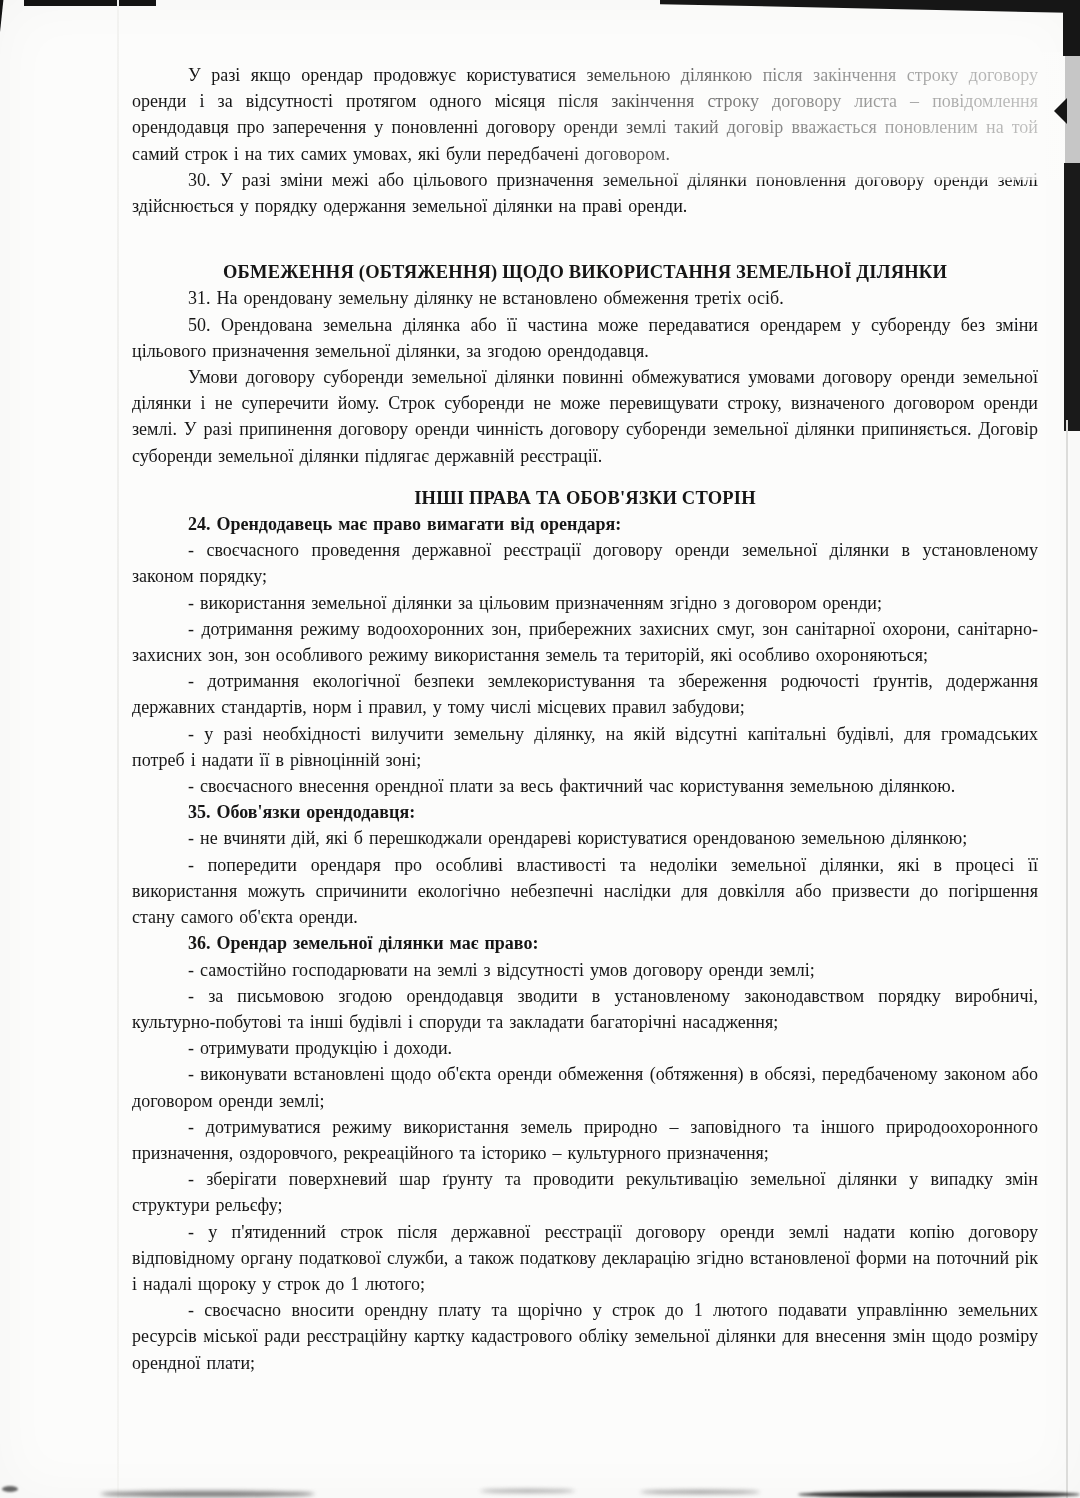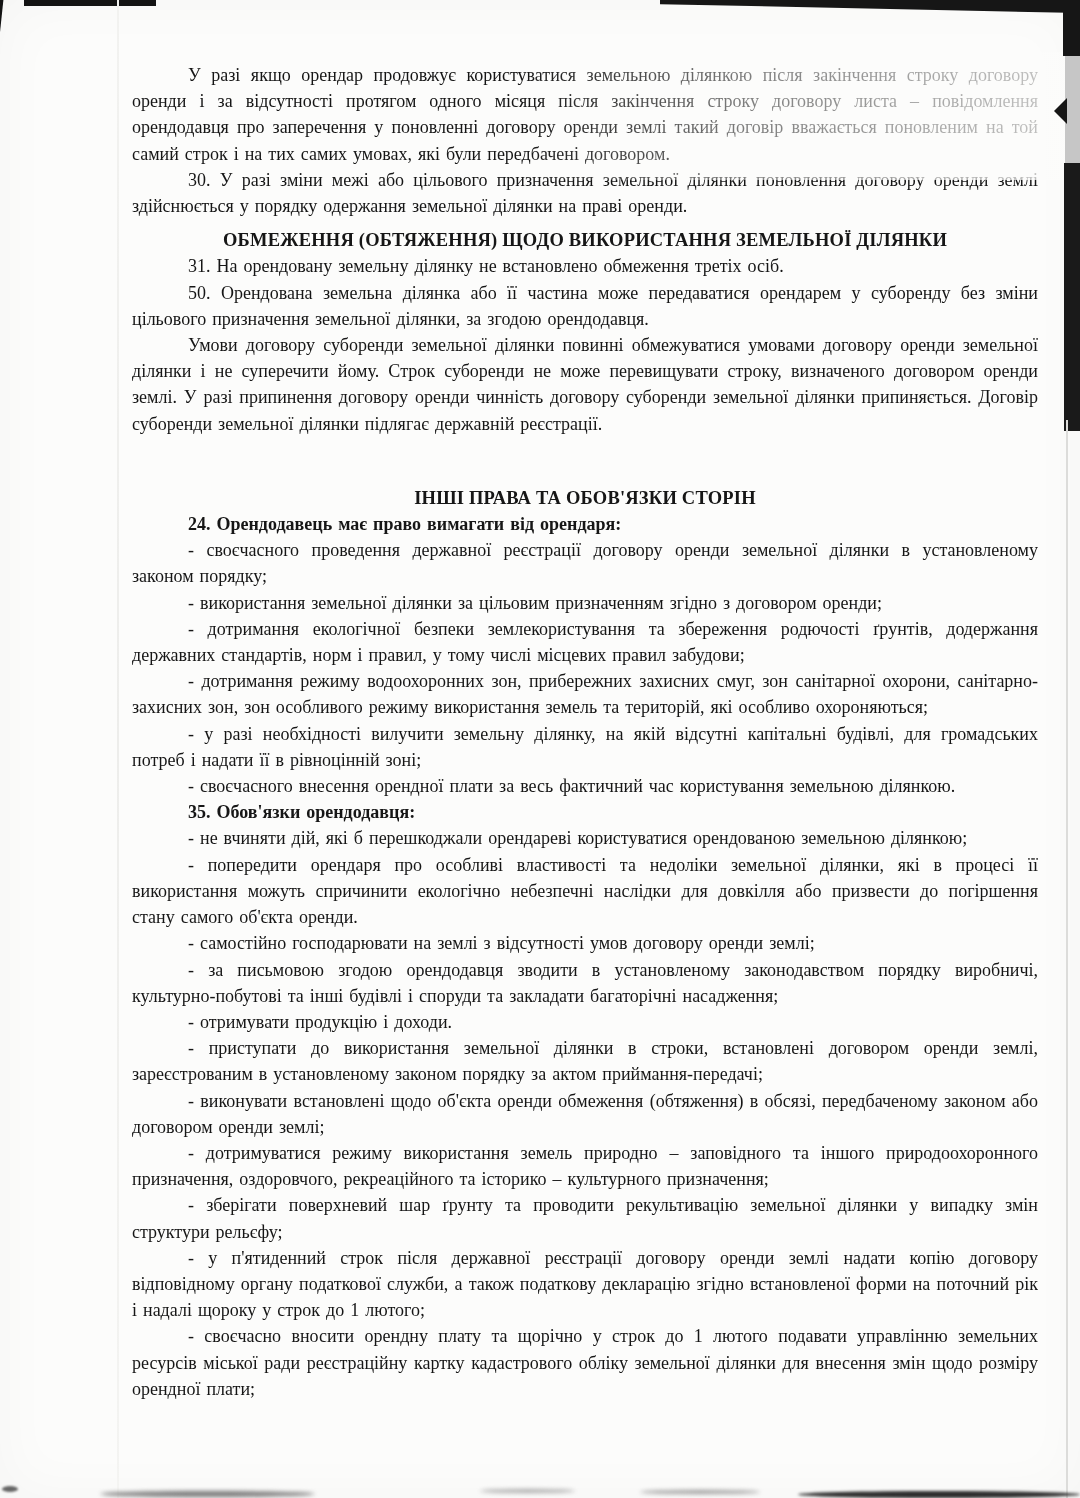--- a/index.html
+++ b/index.html
@@ -33,22 +33,22 @@
   }
   .bold { font-weight: bold; }
   .heading {
     margin: 0;
     text-align: center;
     text-indent: 0;
     font-weight: bold;
     font-size: 18.5px;
     letter-spacing: 0.2px;
   }
-  .gap-md { margin-top: 8px; }
-  .gap-lg { margin-top: 48px; }
+  .gap-md { margin-top: 40px; }
+  .gap-lg { margin-top: 16px; }
 
   
   .fade-overlay {
     position: absolute;
     left: 520px;
     top: 52px;
     width: 560px;
     height: 128px;
     pointer-events: none;
     background: linear-gradient(to right,
@@ -89,31 +89,31 @@
     <p class="para">У разі якщо орендар продовжує користуватися земельною ділянкою після закінчення строку договору оренди і за відсутності протягом одного місяця після закінчення строку договору листа – повідомлення орендодавця про заперечення у поновленні договору оренди землі такий договір вважається поновленим на той самий строк і на тих самих умовах, які були передбачені договором.</p>
     <p class="para">30. У разі зміни межі або цільового призначення земельної ділянки поновлення договору оренди землі здійснюється у порядку одержання земельної ділянки на праві оренди.</p>
     <p class="heading gap-md">ОБМЕЖЕННЯ (ОБТЯЖЕННЯ) ЩОДО ВИКОРИСТАННЯ  ЗЕМЕЛЬНОЇ ДІЛЯНКИ</p>
     <p class="para">31. На орендовану земельну ділянку не встановлено обмеження третіх осіб.</p>
     <p class="para">50. Орендована земельна ділянка або її частина може передаватися орендарем у суборенду без зміни цільового призначення земельної ділянки, за згодою орендодавця.</p>
     <p class="para">Умови договору суборенди земельної ділянки повинні обмежуватися умовами договору оренди земельної ділянки і не суперечити йому. Строк суборенди не може перевищувати строку, визначеного договором оренди землі. У разі припинення договору оренди чинність договору суборенди земельної ділянки припиняється. Договір суборенди земельної ділянки підлягає державній реєстрації.</p>
     <p class="heading gap-lg">ІНШІ ПРАВА ТА ОБОВ'ЯЗКИ СТОРІН</p>
     <p class="para bold">24. Орендодавець має право вимагати від орендаря:</p>
     <p class="para">- своєчасного проведення державної реєстрації договору оренди земельної ділянки в установленому законом порядку;</p>
     <p class="para">- використання земельної ділянки за цільовим призначенням згідно з договором оренди;</p>
+    <p class="para">- дотримання режиму водоохоронних зон, прибережних захисних смуг, зон санітарної охорони, санітарно-захисних зон, зон особливого режиму використання земель та територій, які особливо охороняються;</p>
     <p class="para">- дотримання екологічної безпеки землекористування та збереження родючості ґрунтів, додержання державних стандартів, норм і правил, у тому числі місцевих правил забудови;</p>
-    <p class="para">- дотримання режиму водоохоронних зон, прибережних захисних смуг, зон санітарної охорони, санітарно-захисних зон, зон особливого режиму використання земель та територій, які особливо охороняються;</p>
     <p class="para">- у разі необхідності вилучити земельну ділянку, на якій відсутні капітальні будівлі, для громадських потреб і надати її в рівноцінній зоні;</p>
     <p class="para">- своєчасного внесення орендної плати за весь фактичний час користування земельною ділянкою.</p>
     <p class="para bold">35. Обов'язки орендодавця:</p>
     <p class="para">- не вчиняти дій, які б перешкоджали орендареві користуватися орендованою земельною ділянкою;</p>
     <p class="para">- попередити орендаря про особливі властивості та недоліки земельної ділянки, які в процесі її використання можуть спричинити екологічно небезпечні наслідки для довкілля або призвести до погіршення стану самого об'єкта оренди.</p>
+    <p class="para bold">36. Орендар земельної ділянки має право:</p>
     <p class="para">- самостійно господарювати на землі з відсутності умов договору оренди землі;</p>
     <p class="para">- за письмовою згодою орендодавця зводити в установленому законодавством порядку виробничі, культурно-побутові та інші будівлі і споруди та закладати багаторічні насадження;</p>
     <p class="para">- отримувати продукцію і доходи.</p>
-    <p class="para">- приступати до використання земельної ділянки в строки, встановлені договором оренди землі, зареєстрованим в установленому законом порядку за актом приймання-передачі;</p>
     <p class="para">- виконувати встановлені щодо об'єкта оренди обмеження (обтяження) в обсязі, передбаченому законом або договором оренди землі;</p>
     <p class="para">- дотримуватися режиму використання земель природно – заповідного та іншого природоохоронного призначення, оздоровчого, рекреаційного та історико – культурного призначення;</p>
     <p class="para">- зберігати поверхневий шар ґрунту та проводити рекультивацію земельної ділянки у випадку змін структури рельєфу;</p>
     <p class="para">- у п'ятиденний строк після державної реєстрації договору оренди землі надати копію договору відповідному органу податкової служби, а також податкову декларацію згідно встановленої форми на поточний рік і надалі щороку у строк до 1 лютого;</p>
     <p class="para">- своєчасно вносити орендну плату та щорічно у строк до 1 лютого подавати управлінню земельних ресурсів міської ради реєстраційну картку кадастрового обліку земельної ділянки для внесення змін щодо розміру орендної плати;</p>
   </div>
 
   <div class="fade-overlay"></div>
 
   <div class="artifact top-bar-left"></div>

